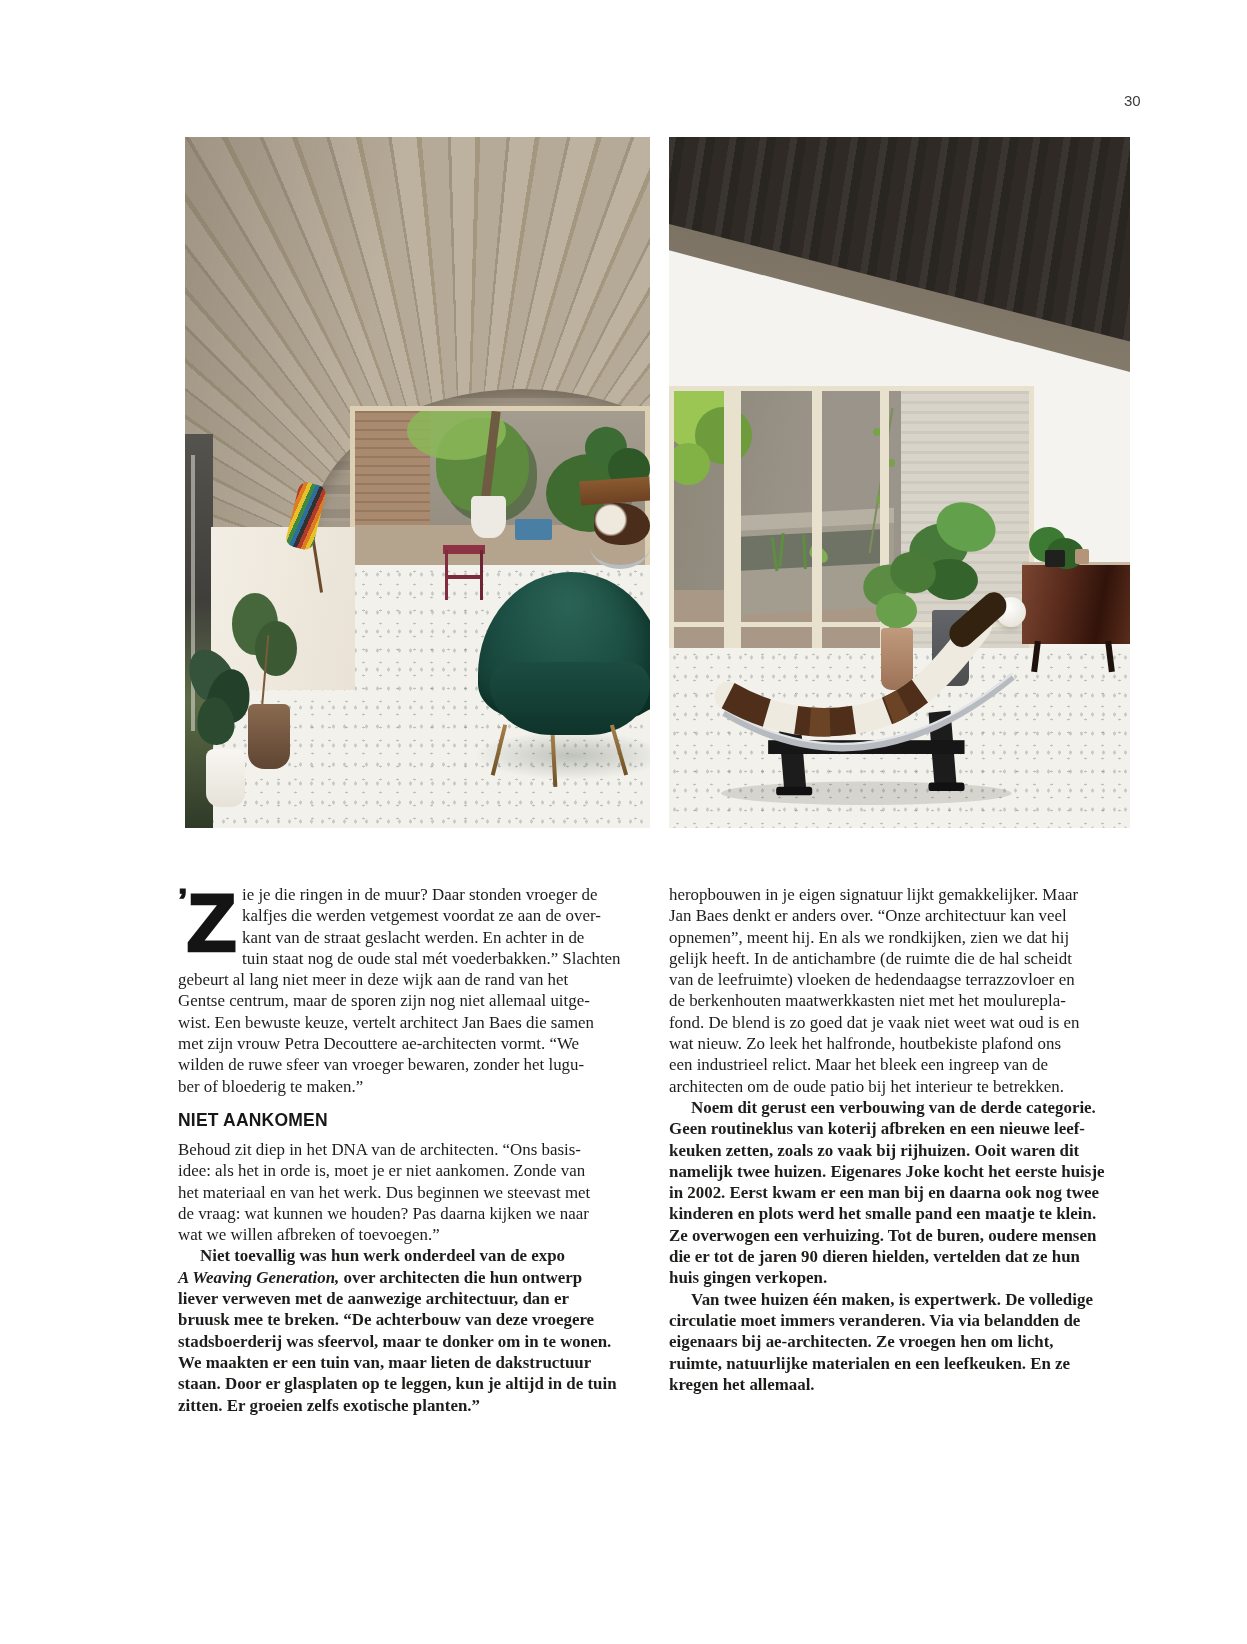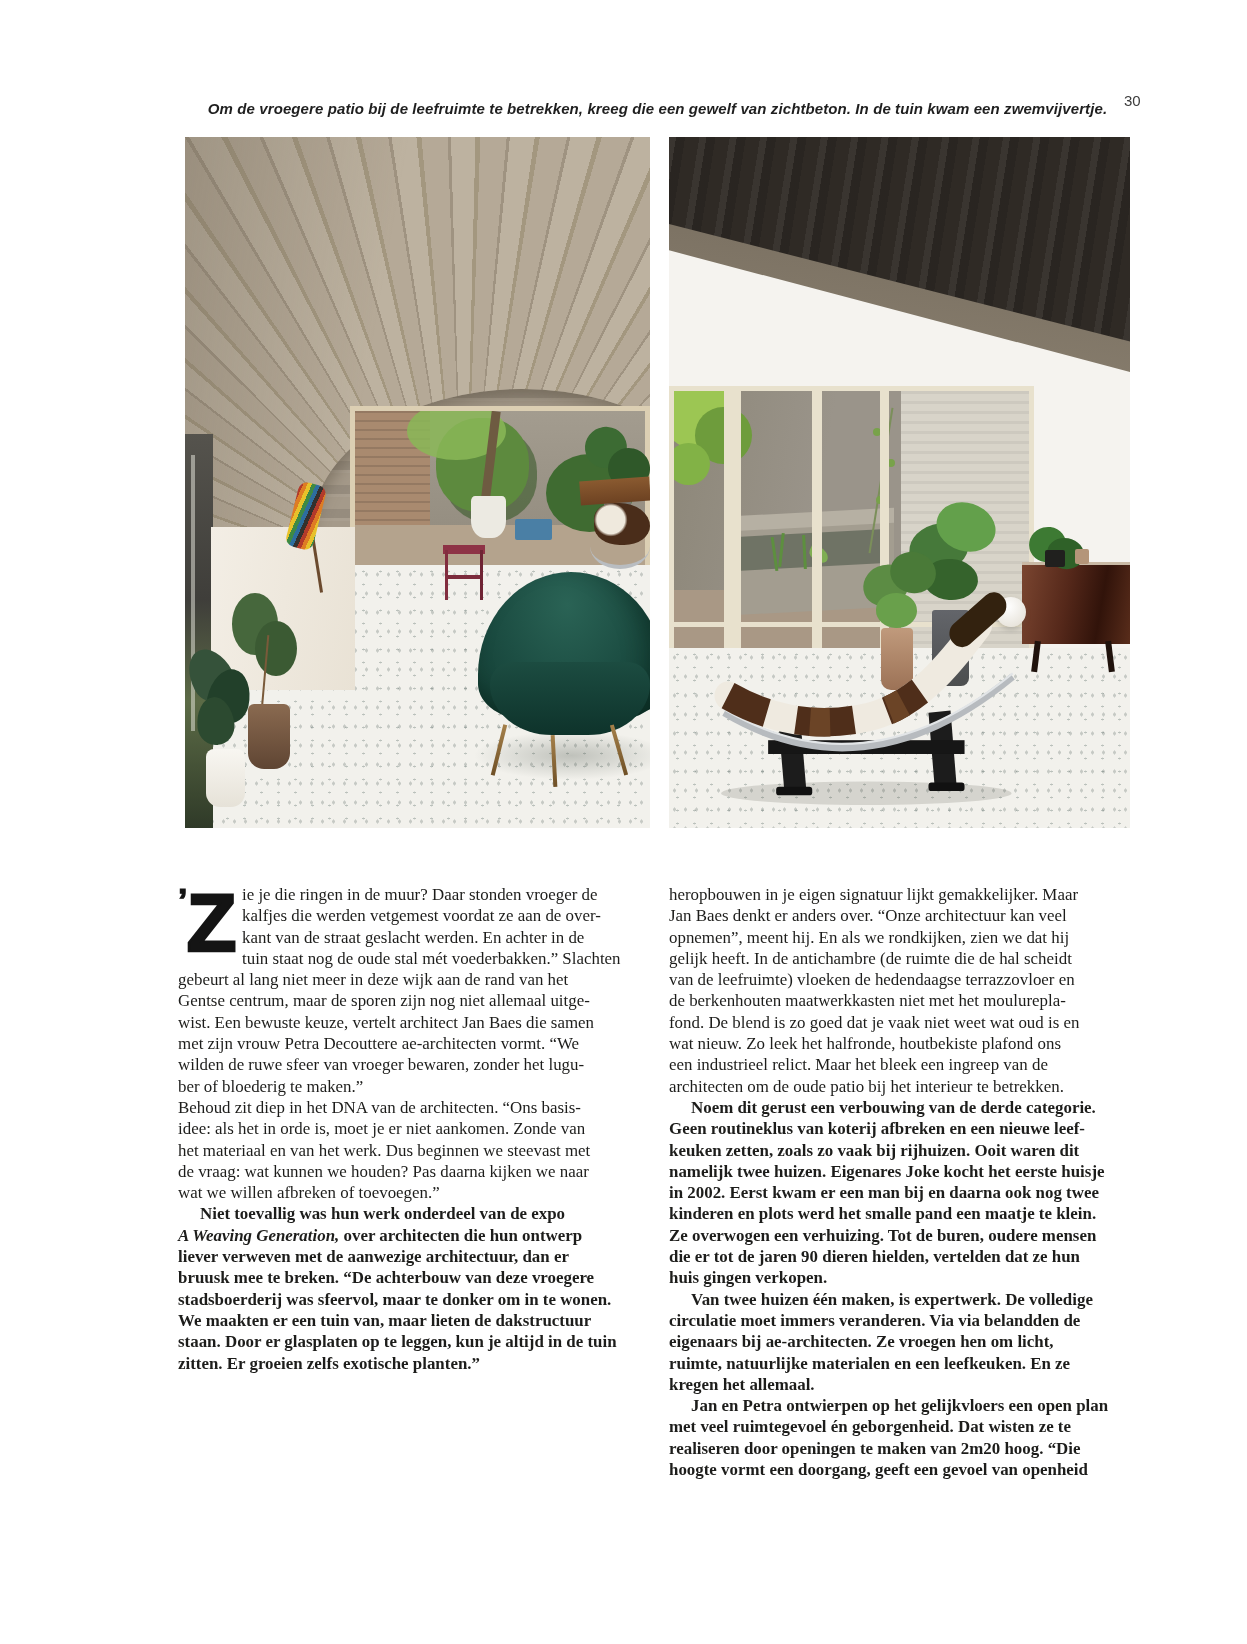--- a/index.html
+++ b/index.html
@@ -142,21 +142,20 @@
   .sec-heading{font:700 17.5px/21px "Liberation Sans",sans-serif;color:#171717;letter-spacing:.2px;margin:13px 0 8px 0;}
   .dropcap{float:left;width:60px;height:63px;margin:1px 4px 0 0;display:flex;align-items:flex-start;overflow:visible;color:#141414;}
   .dc-q{font:700 34px/30px "Liberation Sans",sans-serif;margin-top:0;-webkit-text-stroke:1.2px #141414;}
   .dc-l{font:700 82px/63px "Liberation Sans",sans-serif;position:relative;top:6px;left:-1px;-webkit-text-stroke:2.5px #141414;}
 </style>
 </head>
 <body>
 
 <div class="page">
 
-  <div class="caption">Om de vroegere patio bij de leefruimte te betrekken, kreeg die een gewelf van zichtbeton. In de tuin kwam een zwemvijvertje.</div>
   <div class="folio">30</div>
 
   <div class="photo photo-left" role="img" aria-label="Leefruimte met gewelfd plafond van ruw zichtbeton met houtnerf, witte terrazzovloer, groene fluwelen fauteuil, kamerplanten en glazen wand naar de tuin">
     <div class="pl-vault"></div>
     <div class="pl-lunette"></div>
     <div class="pl-glass">
       <div class="pl-gbrick"></div>
       <div class="pl-gwallgray"></div>
       <div class="pl-ggravel"></div>
       <div class="pl-gbush1"></div>
@@ -260,23 +259,23 @@
       <path d="M22,110 C70,136 118,140 163,130 C210,119 242,82 272,44" fill="none" stroke="#6b4426" stroke-width="27" stroke-linecap="butt" stroke-dasharray="0 86 20 60 16 999"></path>
       <rect x="238" y="26" width="66" height="25" rx="12" fill="#33220f" transform="rotate(-40 271 38)"></rect>
     </svg>
   </div>
 
   <div class="col col-left">
       <p class="para"><span class="dropcap">
           <span class="dc-q">’</span>
           <span class="dc-l">Z</span>
         </span><span>ie je die ringen in de muur? Daar stonden vroeger de<br>kalfjes die werden vetgemest voordat ze aan de over-<br>kant van de straat geslacht werden. En achter in de<br>tuin staat nog de oude stal mét voederbakken.” Slachten<br>gebeurt al lang niet meer in deze wijk aan de rand van het<br>Gentse centrum, maar de sporen zijn nog niet allemaal uitge-<br>wist. Een bewuste keuze, vertelt architect Jan Baes die samen<br>met zijn vrouw Petra Decouttere ae-architecten vormt. “We<br>wilden de ruwe sfeer van vroeger bewaren, zonder het lugu-<br>ber of bloederig te maken.”</span></p>
+      <h2 class="sec-heading">NIET AANKOMEN</h2>
       <p class="para"><span>Behoud zit diep in het DNA van de architecten. “Ons basis-<br>idee: als het in orde is, moet je er niet aankomen. Zonde van<br>het materiaal en van het werk. Dus beginnen we steevast met<br>de vraag: wat kunnen we houden? Pas daarna kijken we naar<br>wat we willen afbreken of toevoegen.”</span></p>
       <p class="para indent"><span>Niet toevallig was hun werk onderdeel van de expo<br><i>A Weaving Generation,</i> over architecten die hun ontwerp<br>liever verweven met de aanwezige architectuur, dan er<br>bruusk mee te breken. “De achterbouw van deze vroegere<br>stadsboerderij was sfeervol, maar te donker om in te wonen.<br>We maakten er een tuin van, maar lieten de dakstructuur<br>staan. Door er glasplaten op te leggen, kun je altijd in de tuin<br>zitten. Er groeien zelfs exotische planten.”</span></p>
     </div>
   <div class="col col-right">
       <p class="para"><span>heropbouwen in je eigen signatuur lijkt gemakkelijker. Maar<br>Jan Baes denkt er anders over. “Onze architectuur kan veel<br>opnemen”, meent hij. En als we rondkijken, zien we dat hij<br>gelijk heeft. In de antichambre (de ruimte die de hal scheidt<br>van de leefruimte) vloeken de hedendaagse terrazzovloer en<br>de berkenhouten maatwerkkasten niet met het moulurepla-<br>fond. De blend is zo goed dat je vaak niet weet wat oud is en<br>wat nieuw. Zo leek het halfronde, houtbekiste plafond ons<br>een industrieel relict. Maar het bleek een ingreep van de<br>architecten om de oude patio bij het interieur te betrekken.</span></p>
       <p class="para indent"><span>Noem dit gerust een verbouwing van de derde categorie.<br>Geen routineklus van koterij afbreken en een nieuwe leef-<br>keuken zetten, zoals zo vaak bij rijhuizen. Ooit waren dit<br>namelijk twee huizen. Eigenares Joke kocht het eerste huisje<br>in 2002. Eerst kwam er een man bij en daarna ook nog twee<br>kinderen en plots werd het smalle pand een maatje te klein.<br>Ze overwogen een verhuizing. Tot de buren, oudere mensen<br>die er tot de jaren 90 dieren hielden, vertelden dat ze hun<br>huis gingen verkopen.</span></p>
       <p class="para indent"><span>Van twee huizen één maken, is expertwerk. De volledige<br>circulatie moet immers veranderen. Via via belandden de<br>eigenaars bij ae-architecten. Ze vroegen hen om licht,<br>ruimte, natuurlijke materialen en een leefkeuken. En ze<br>kregen het allemaal.</span></p>
-      <p class="para indent"><span>Jan en Petra ontwierpen op het gelijkvloers een open plan<br>met veel ruimtegevoel én geborgenheid. Dat wisten ze te<br>realiseren door openingen te maken van 2m20 hoog. “Die<br>hoogte vormt een doorgang, geeft een gevoel van openheid</span></p>
     </div>
 
 </div>
 
 </body></html>

